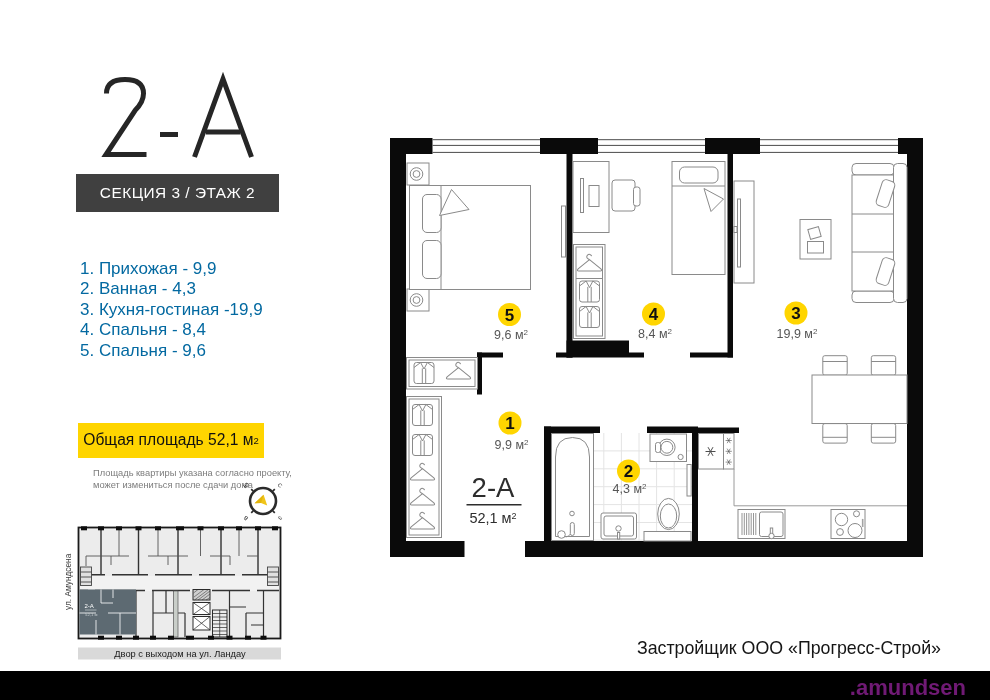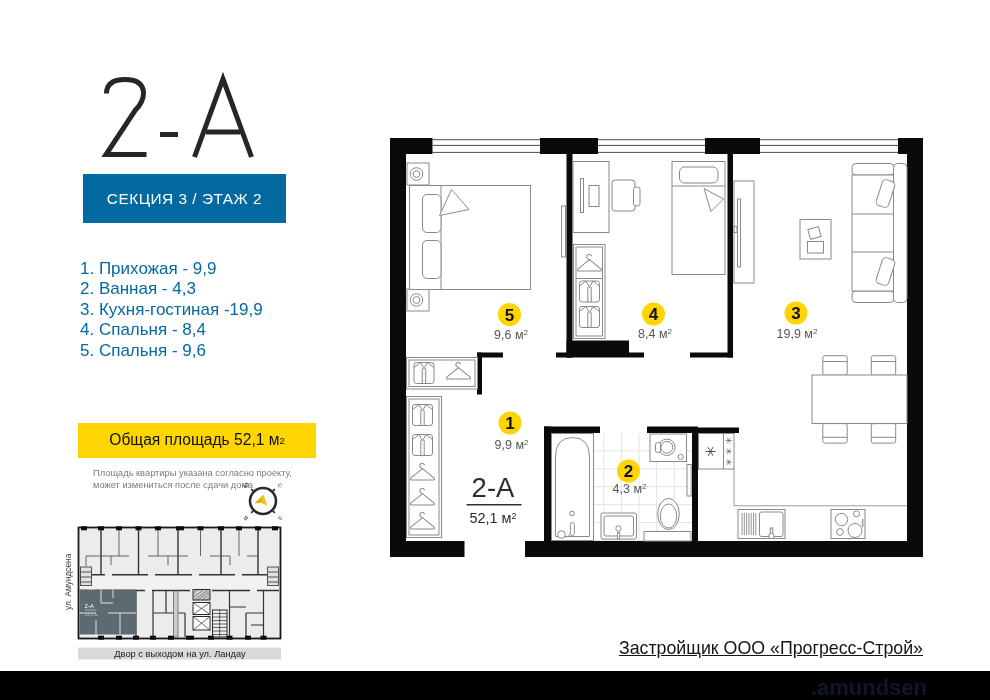--- a/index.html
+++ b/index.html
@@ -12,39 +12,39 @@
 
 <svg class="abs" style="left:95px;top:70px" width="175" height="95" viewBox="0 0 175 95">
   <g fill="none" stroke="#262626" stroke-width="5">
     <path d="M11.5 23.5 Q11.5 9.5 30 9.5 Q48.5 9.5 48.5 23.5 Q48.5 32 40 40.5 L11 84.5 H51.5"></path>
     <path d="M65 64.5 H83"></path>
     <path d="M99.5 87 L128 9 L156.5 87" stroke-linejoin="miter"></path>
     <path d="M111 62 H145.5"></path>
   </g>
 </svg>
 
-<div class="abs" style="left:83px;top:174px;width:203px;height:49px;background:#0369a1;color:#fff;font-size:15.4px;display:flex;align-items:center;justify-content:center;letter-spacing:0.5px;">СЕКЦИЯ 3 / ЭТАЖ 2</div>
+<div class="abs" style="left:76px;top:174px;width:203px;height:38px;background:#404040;color:#fff;font-size:15.4px;display:flex;align-items:center;justify-content:center;letter-spacing:0.5px;">СЕКЦИЯ 3 / ЭТАЖ 2</div>
 
 <div class="abs" style="left:80px;top:258.6px;font-size:17px;line-height:20.6px;color:#0369a1;">
 1. Прихожая - 9,9<br>
 2. Ванная - 4,3<br>
 3. Кухня-гостиная -19,9<br>
 4. Спальня - 8,4<br>
 5. Спальня - 9,6
 </div>
 
-<div class="abs" style="left:78px;top:422.5px;width:238px;height:35.5px;background:#ffd500;color:#111;font-size:15.6px;display:flex;align-items:center;justify-content:center;white-space:nowrap;">Общая площадь 52,1&nbsp;м<span style="font-size:9.5px;vertical-align:5px;">2</span></div>
+<div class="abs" style="left:78px;top:422.5px;width:186px;height:35.5px;background:#ffd500;color:#111;font-size:15.6px;display:flex;align-items:center;justify-content:center;white-space:nowrap;">Общая площадь 52,1&nbsp;м<span style="font-size:9.5px;vertical-align:5px;">2</span></div>
 
 <div class="abs" style="left:93px;top:466.8px;font-size:9.3px;line-height:12.1px;color:#7c7c7c;white-space:nowrap;">Площадь квартиры указана согласно проекту,<br>может измениться после сдачи дома</div>
 
-<div class="abs" style="left:523px;top:638px;width:400px;text-align:right;font-size:17.8px;color:#151515;text-decoration:underline;">Застройщик ООО «Прогресс-Строй»</div>
+<div class="abs" style="left:541px;top:638px;width:400px;text-align:right;font-size:17.8px;color:#151515;">Застройщик ООО «Прогресс-Строй»</div>
 
 <div class="abs" style="left:0;top:671px;width:990px;height:29px;background:#000;"></div>
 
-<div class="abs" style="left:527px;top:674.5px;width:400px;text-align:right;font-size:22px;font-weight:bold;color:#0f172a;">.amundsen</div>
+<div class="abs" style="left:566px;top:674.5px;width:400px;text-align:right;font-size:22px;font-weight:bold;color:#701a75;">.amundsen</div>
 
 <svg class="abs" style="left:0;top:0" width="990" height="700" viewBox="0 0 990 700">
 <defs>
   <g id="shirt" stroke="#8a8a8a" stroke-width="1" fill="#fff">
     <rect x="-10" y="-10.5" width="20" height="21" rx="2.5"></rect>
     <path d="M-10 -5.5 L-3.4 -10.5 L0 -4 L3.4 -10.5 L10 -5.5" fill="none" stroke-linejoin="round"></path>
     <path d="M-1.7 -4.6 V10.5 M1.7 -4.6 V10.5" fill="none"></path>
   </g>
   <g id="hanger" stroke="#8a8a8a" stroke-width="1.05" fill="none">
     <path d="M2.1 -9.9 A2.45 2.45 0 1 0 -1.0 -6.9 L0 -6.2"></path>

